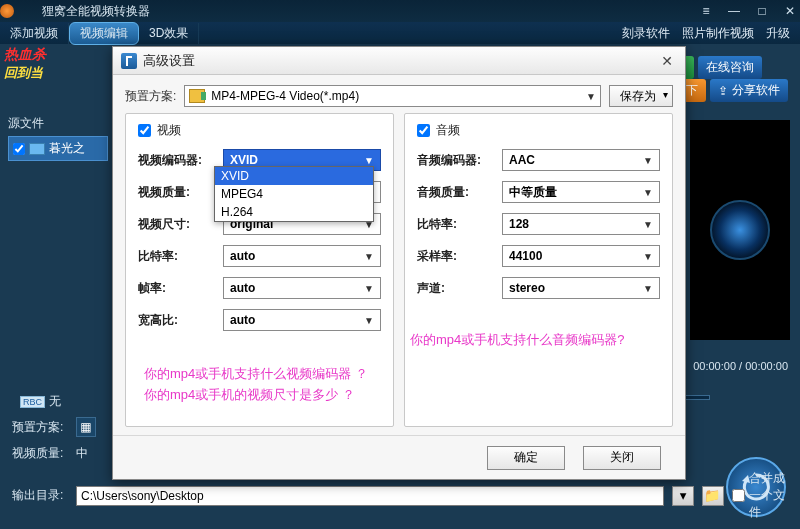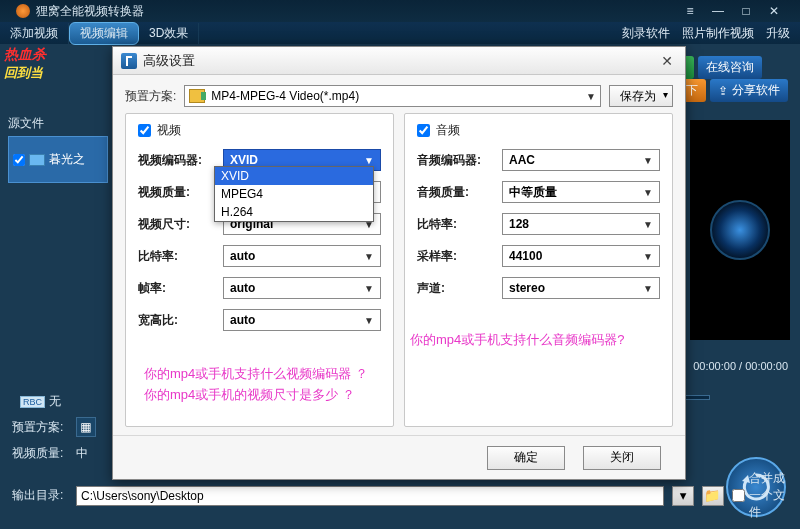--- a/index.html
+++ b/index.html
@@ -1,19 +1,19 @@
 <!DOCTYPE html>
 <html><head>
 <meta charset="utf-8">
 <style>
 * { box-sizing: border-box; margin: 0; padding: 0; font-family: "Microsoft YaHei", SimSun, Arial, sans-serif; }
 body { width: 800px; height: 529px; background: #1a3a52; position: relative; overflow: hidden; font-size: 12px; }
 
 
-.titlebar { height: 22px; background: linear-gradient(#0a2438, #0e2c42); display: flex; align-items: center; padding: 0 16px; color: #d8e6f0; }
+.titlebar { height: 22px; background: linear-gradient(#0a2438, #0e2c42); display: flex; align-items: center; padding: 0 0; color: #d8e6f0; gap: 22px; }
 .app-icon { width: 14px; height: 14px; background: radial-gradient(#ff9a3a, #c05a10); border-radius: 50%; margin-right: 6px; }
 .titlebar-title { flex: 1; font-size: 12px; }
 .win-controls { display: flex; gap: 8px; }
 .win-btn { width: 20px; height: 14px; display:flex; align-items:center; justify-content:center; color:#cfe0ec; cursor:pointer; font-size:12px; }
 
 .toolbar-top { height: 22px; background: linear-gradient(#0e3050, #0a2840); display:flex; align-items:center; }
 .tab-btn { padding: 2px 10px; color:#d8e6f0; font-size:12px; border-right:1px solid #163a56; cursor:pointer; }
 .tab-btn.active { background: linear-gradient(#3a88c8, #1b5c94); border:1px solid #5fb0e8; border-radius:6px; }
 .toolbar-links { margin-left:auto; display:flex; gap:12px; padding-right:10px; }
 .toolbar-link { color:#e0ecf5; font-size:12px; cursor:pointer; }
@@ -24,21 +24,21 @@
 
 .right-badges { position:absolute; top:56px; right:12px; display:flex; flex-direction:column; }
 .badge { padding:3px 8px; border-radius:3px; font-size:12px; color:#fff; cursor:pointer; display:flex; align-items:center; gap:4px;}
 .badge.green { background:linear-gradient(#3ab85a,#1a8a3a); }
 .badge.blue  { background:linear-gradient(#2a78c8,#144a88); }
 .badge.orange{ background:linear-gradient(#f89830,#c86a10); }
 
 
 .src-panel { position:absolute; top:115px; left:8px; width:100px; height:260px; }
 .src-title { color:#d8e6f0; font-size:12px; margin-bottom:4px; }
-.src-item { background:#2a6aa8; border:1px solid #4a90d0; padding:14px 4px; display:flex; align-items:center; gap:4px; }
+.src-item { background:#2a6aa8; border:1px solid #4a90d0; padding:3px 4px; display:flex; align-items:center; gap:4px; }
 .src-check { width:12px; height:12px; }
 .src-icon { width:16px; height:12px; background:#6ab8f0; border:1px solid #3a80b0; display:inline-block; }
 .src-text { color:#fff; font-size:12px; }
 
 
 .rbc { position:absolute; top:393px; left:20px; color:#d8e6f0; font-size:12px; display:flex; align-items:center; gap:4px;}
 .rbc-label { background:#d0e6f5; color:#2060a0; font-size:9px; padding:0 2px; border:1px solid #88b8d8;}
 
 .bottom-form { position:absolute; bottom:8px; left:12px; right:12px; display:flex; flex-direction:column; gap:8px; }
 .form-row { display:flex; align-items:center; gap:8px; color:#d8e6f0; font-size:12px; }

